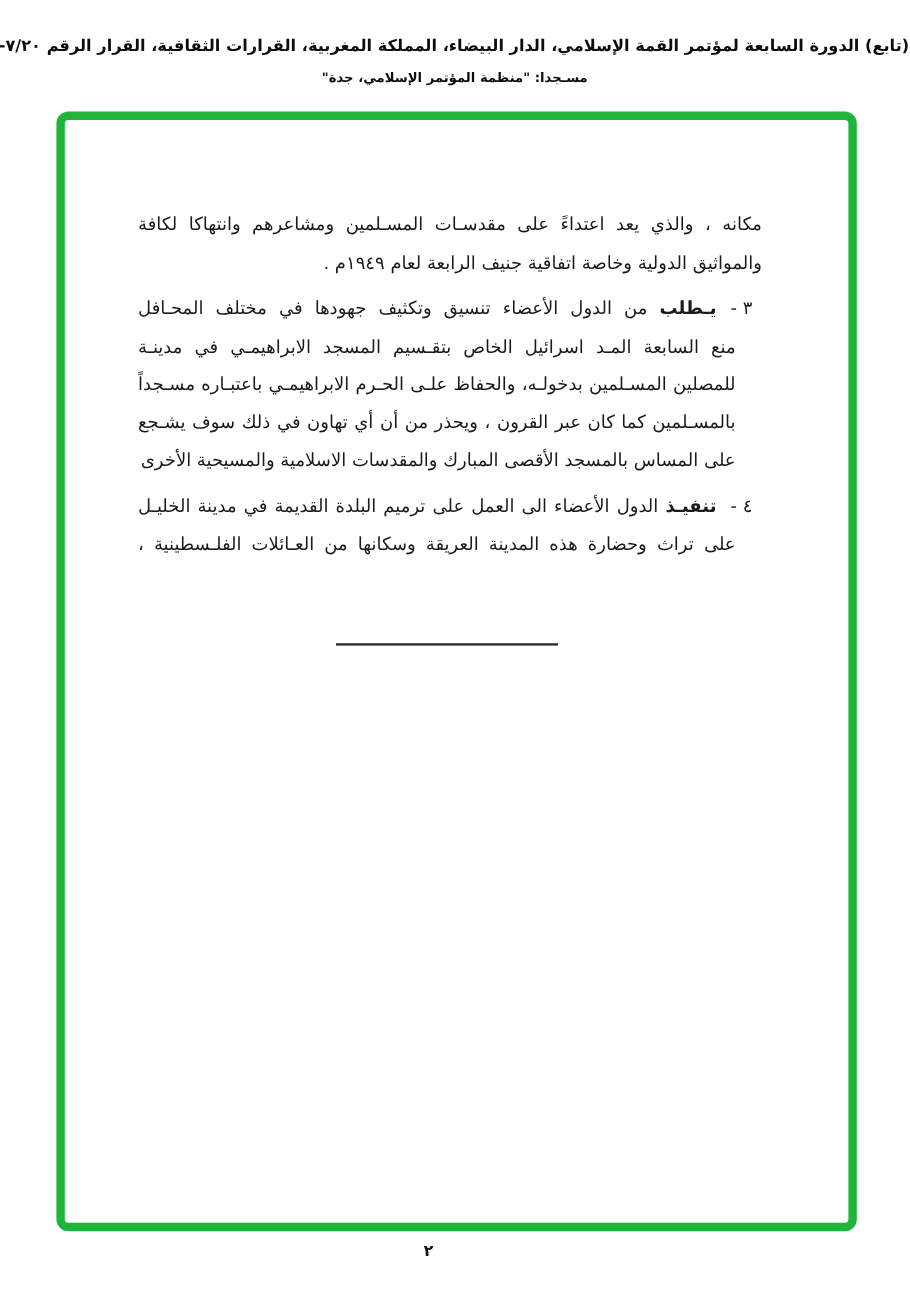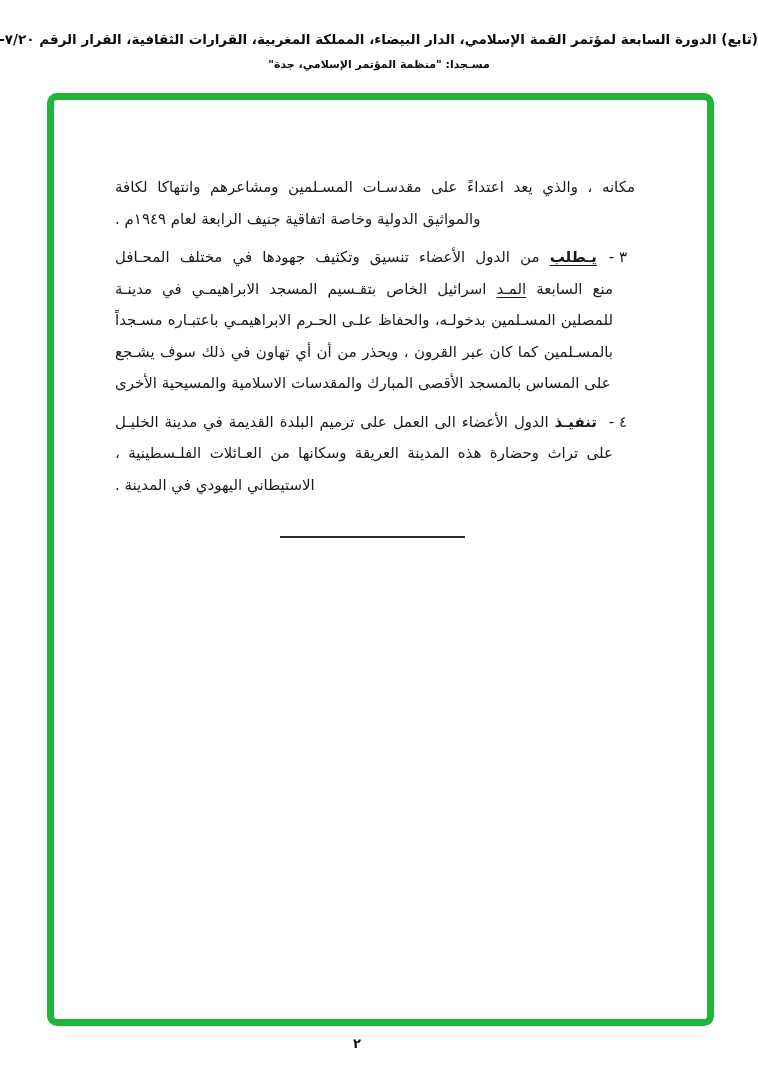--- a/index.html
+++ b/index.html
@@ -23,25 +23,25 @@
   }
   .content{
     position:absolute;left:115px;right:123px;top:172px;
     font-size:15px;line-height:31.5px;direction:rtl;
   }
   .block.item{position:relative;margin-right:22px;}
   .block + .block{margin-top:7px;}
   .marker{
     position:absolute;top:0;right:-14px;white-space:nowrap;line-height:31.5px;
   }
-  .line{height:31.5px;overflow:hidden;text-align:left;}
+  .line{height:31.5px;overflow:hidden;text-align:right;}
   .line.just{text-align:justify;text-align-last:justify;}
   .line.ind{text-indent:16px;}
   .seg-bold{font-weight:bold;}
-  .seg-und{text-decoration:underline;text-underline-offset:3px;}
+  .seg-und{text-underline-offset:3px;}
   .divider{
     position:absolute;left:280px;top:536px;width:185px;height:2px;
     background:#2f2f2f;
   }
   .pagenum{
     position:absolute;top:1036px;left:0;right:0;text-align:center;
     font-size:13px;font-weight:bold;transform:translateX(-22px);color:#111;
   }
 </style>
 </head>
@@ -68,21 +68,20 @@
         <div class="line just ind"><span class="seg-bold seg-und">يـطلب</span><span> من الدول الأعضاء تنسيق وتكثيف جهودها في مختلف المحـافل الدوليـة مـن أجـل</span></div>
         <div class="line just"><span>منع السابعة </span><span class="seg-und">المـد</span><span> اسرائيل الخاص بتقـسيم المسجد الابراهيمـي في مدينـة الخليـل والـسماح</span></div>
         <div class="line just"><span>للمصلين المسـلمين بدخولـه، والحفاظ علـى الحـرم الابراهيمـي باعتبـاره مسـجداً خاصـاً</span></div>
         <div class="line just"><span>بالمسـلمين كما كان عبر القرون ، ويحذر من أن أي تهاون في ذلك سوف يشـجع اسـرائيل</span></div>
         <div class="line"><span>على المساس بالمسجد الأقصى المبارك والمقدسات الاسلامية والمسيحية الأخرى .</span></div>
       </div>
       <div class="block item">
         <span class="marker">٤ -</span>
         <div class="line just ind"><span class="seg-bold">تنفيـذ</span><span> الدول الأعضاء الى العمل على ترميم البلدة القديمة في مدينة الخليـل والى الحفـاظ</span></div>
         <div class="line just"><span>على تراث وحضارة هذه المدينة العريقة وسكانها من العـائلات الفلـسطينية ، لمجابهـة المـد</span></div>
-        <div class="line"><span>الاستيطاني اليهودي في المدينة .</span></div>
       </div>
     </div>
 
   <div class="divider"></div>
 
   <div class="pagenum" dir="rtl">٢</div>
 
 </div>
 
 </body></html>

